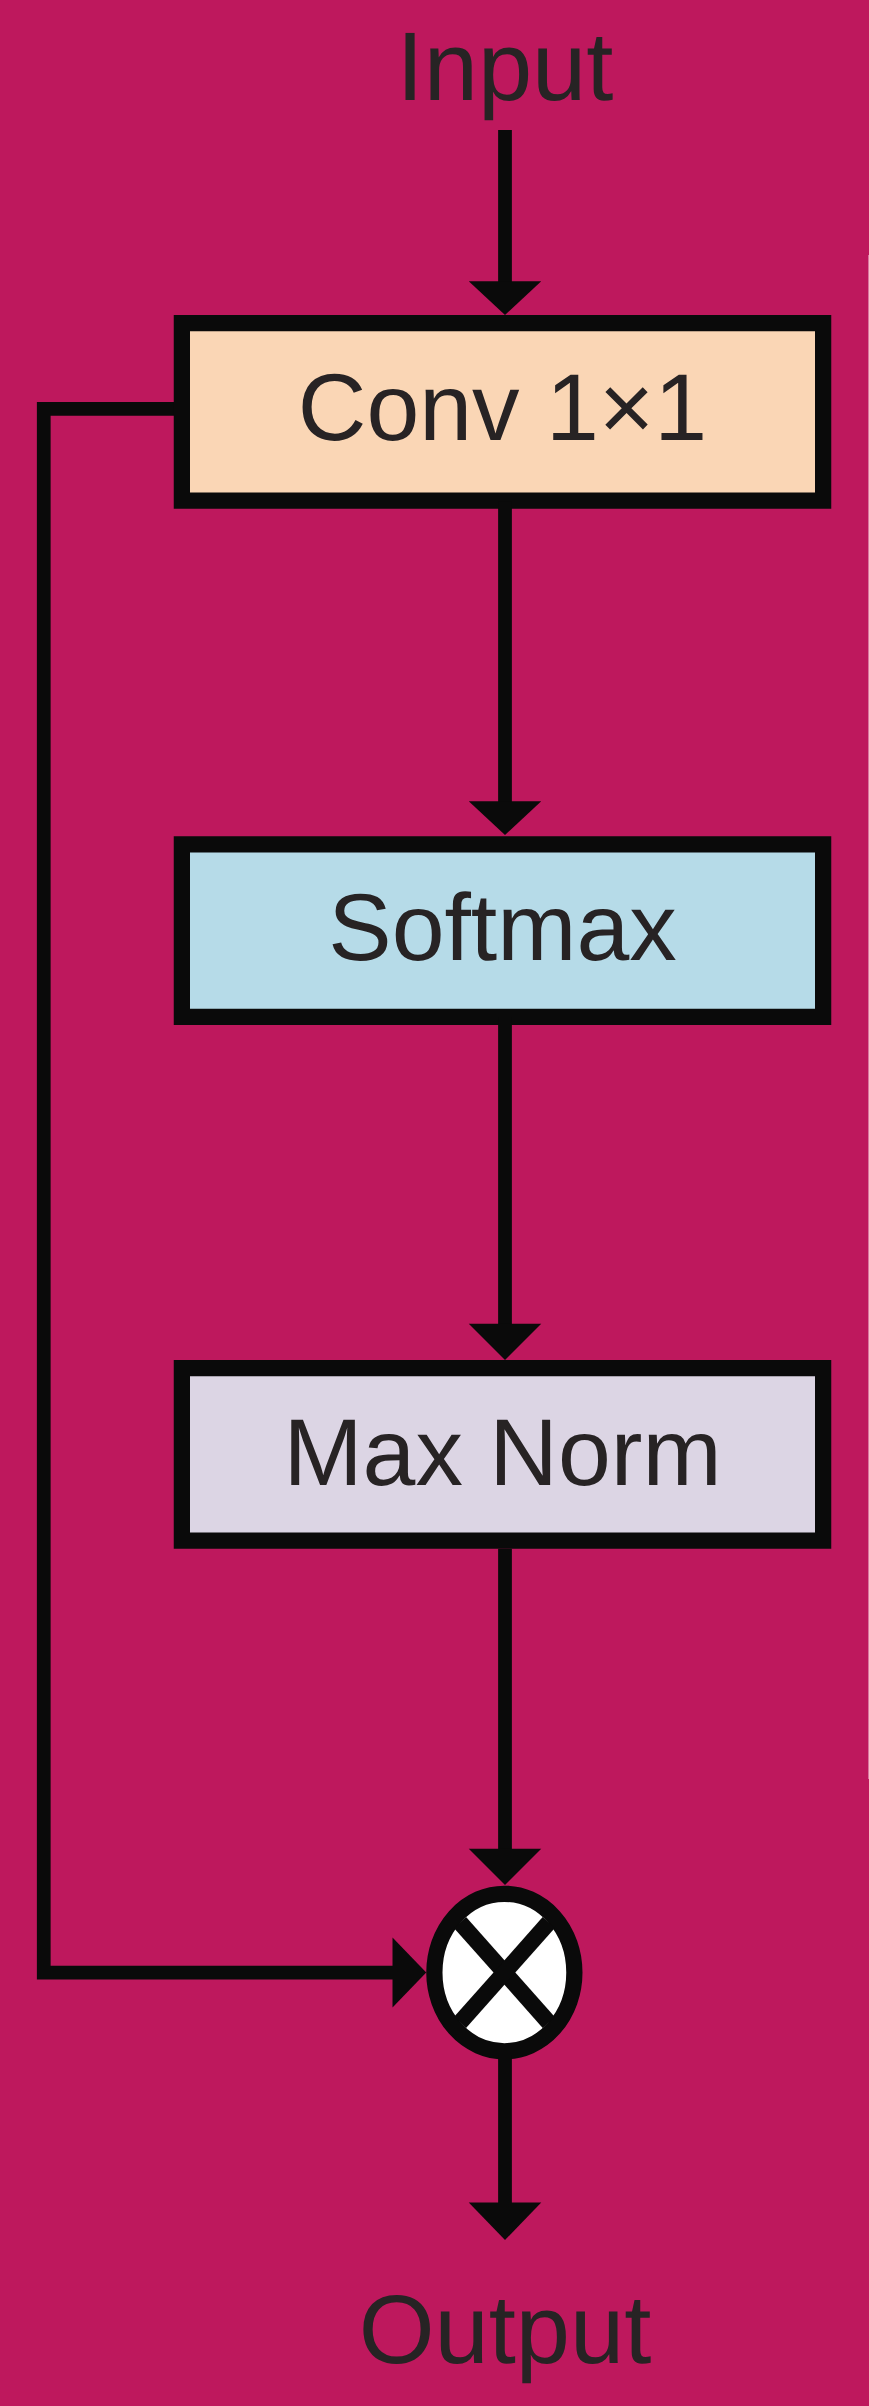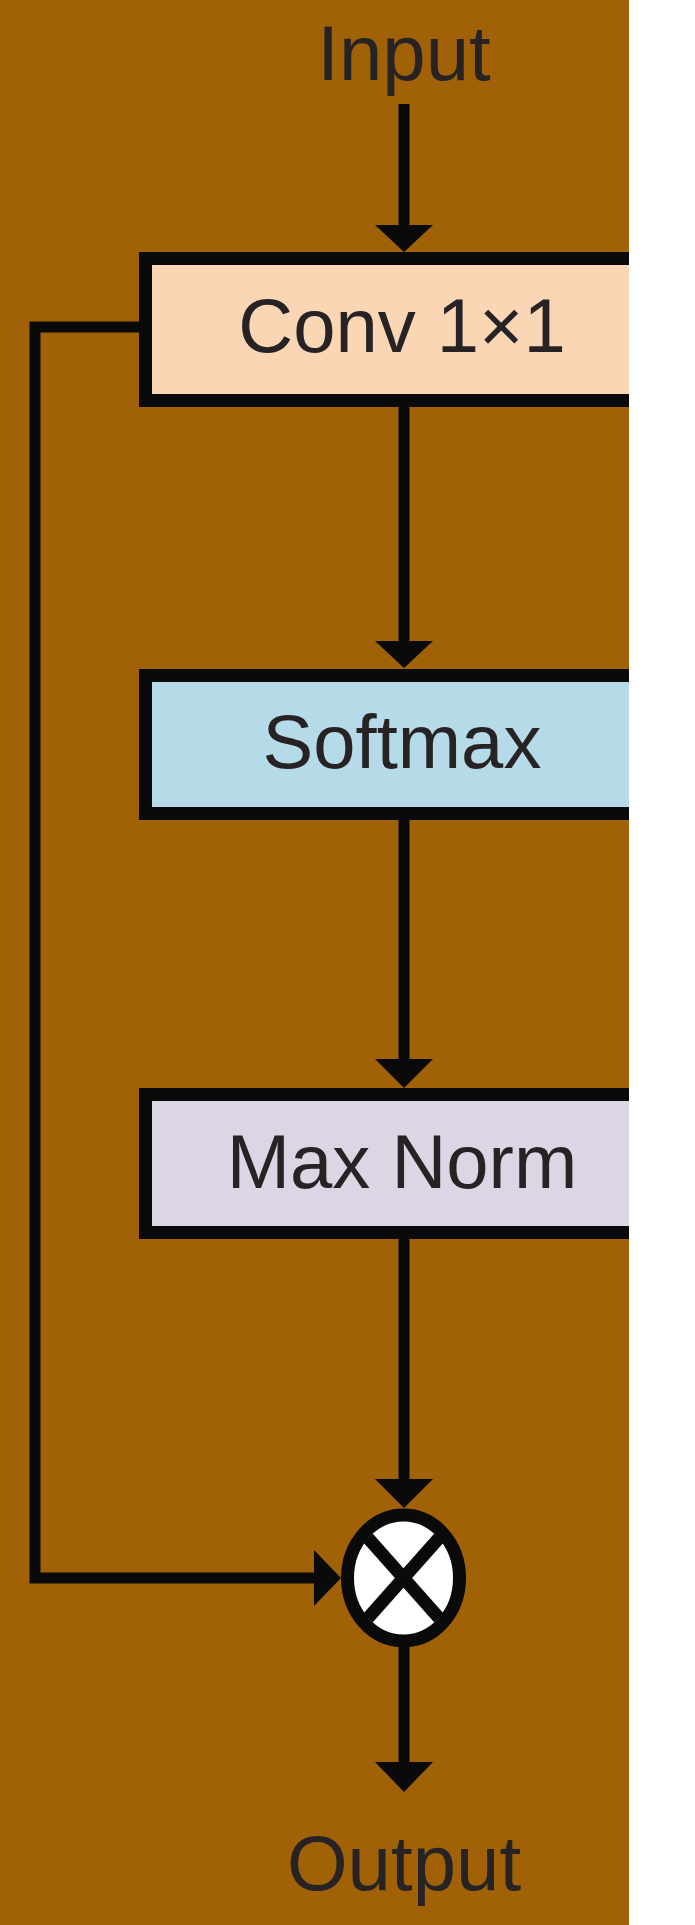--- a/index.html
+++ b/index.html
@@ -2,23 +2,23 @@
 <html><head>
 <meta charset="utf-8">
 <style>
   html, body {
     margin: 0;
     padding: 0;
     background: #ffffff;
   }
   .canvas {
     position: relative;
-    width: 629px;
+    width: 695px;
     height: 1925px;
-    background: #a16207;
+    background: #be185d;
     overflow: hidden;
   }
   svg {
     display: block;
   }
   text {
     font-family: "Liberation Sans", "DejaVu Sans", sans-serif;
     font-weight: 400;
   }
   .endpoint-label {

